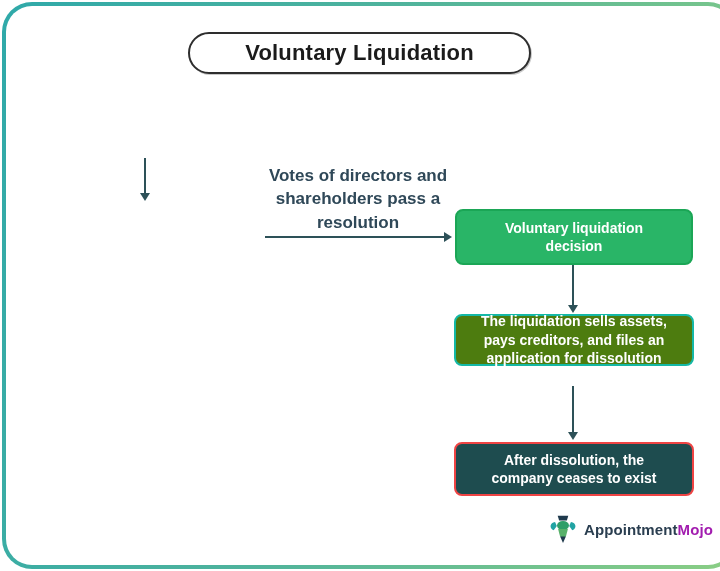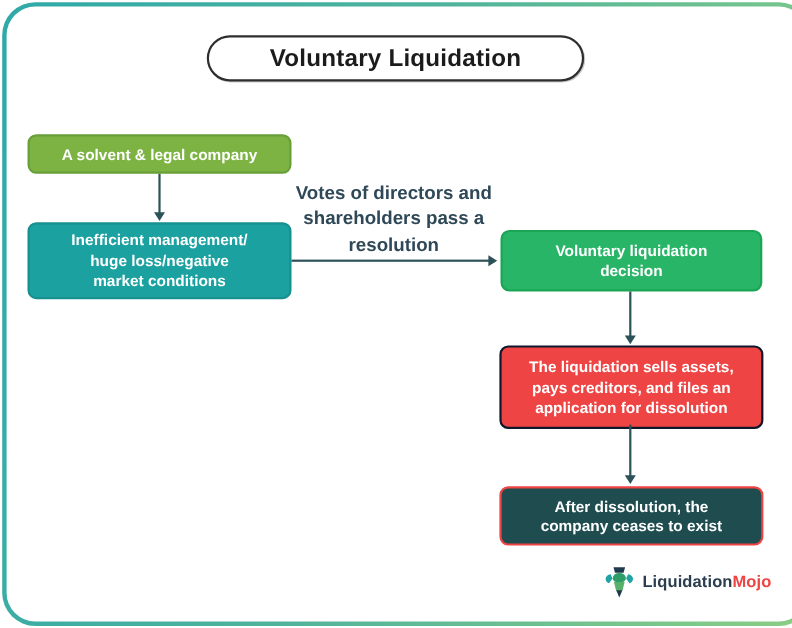--- a/index.html
+++ b/index.html
@@ -24,21 +24,21 @@
   }
   .node {
     position:absolute; display:flex; align-items:center; justify-content:center;
     text-align:center; color:#ffffff; font-weight:bold; font-size:14px;
     line-height:1.32; border-radius:8px; white-space:pre-line;
     padding:3px 6px; box-sizing:border-box;
   }
   #node-solvent      { left:25px;  top:122px; width:240px; height:36px; background:#7CB342; border:2px solid #699f38; }
   #node-inefficient  { left:25px;  top:202px; width:240px; height:70px; background:#1CA1A1; border:2px solid #179090; }
   #node-decision     { left:455px; top:209px; width:238px; height:56px; background:#29B567; border:2px solid #1ba656; }
-  #node-assets       { left:454px; top:314px; width:240px; height:76px; background:#ef4444; border:2px solid #0f172a; }
+  #node-assets       { left:454px; top:314px; width:240px; height:52px; background:#4d7c0f; border:2px solid #14b8a6; }
   #node-ceases       { left:454px; top:442px; width:240px; height:54px; background:#1E4C4F; border:2px solid #ef4444; }
   .edge-label {
     position:absolute; text-align:center; color:#2F4858; font-weight:bold;
     font-size:17px; line-height:1.38; white-space:pre-line;
   }
   #label-votes       { left:258px; top:164px; width:200px; }
   #label-appointment { left:330px; top:280px; width:250px; }
   .shaft-v { position:absolute; width:2px;  background:#2D5158; }
   .shaft-h { position:absolute; height:2px; background:#2D5158; }
   .head-down {
@@ -59,46 +59,38 @@
   #arrow3-head  { left:568px; top:305px; }
   #arrow4-shaft { left:572px; top:386px; height:48px; }
   #arrow4-head  { left:568px; top:432px; }
   .logo {
     position:absolute; left:548px; top:513px;
     display:flex; align-items:center; gap:6px;
   }
   .logo svg { width:30px; height:32px; display:block; }
   .logo-text { font-size:15px; font-weight:bold; letter-spacing:.1px; }
   .brand-primary { color:#2A3E50; }
-  .brand-accent  { color:#ef4444; }
+  .brand-accent  { color:#a21caf; }
 </style>
 </head>
 <body>
 
 <div class="canvas">
   <div class="frame">
     <div class="frame-inner"></div>
   </div>
 
   <div class="title-pill">
     <span>Voluntary Liquidation</span>
   </div>
 
-  <div class="node" id="node-solvent">
-    <span>A solvent &amp; legal company</span>
-  </div>
 
   <div class="shaft-v" id="arrow1-shaft"></div>
   <div class="head-down" id="arrow1-head"></div>
 
-  <div class="node" id="node-inefficient">
-    <span>Inefficient management/
-huge loss/negative
-market conditions</span>
-  </div>
 
   <div class="edge-label" id="label-votes">Votes of directors and
 shareholders pass a
 resolution</div>
 
   <div class="shaft-h" id="arrow2-shaft"></div>
   <div class="head-right" id="arrow2-head"></div>
 
   <div class="node" id="node-decision">
     <span>Voluntary liquidation
@@ -125,15 +117,15 @@
 
   <div class="logo">
     <svg viewBox="0 0 34 34" aria-hidden="true">
       <path d="M11 2 h12 l-1.6 5.5 h-8.8 Z" fill="#1F3A4D"></path>
       <path d="M8 9 C2 10 1 16 6.5 18.5 L10 13.5 Z" fill="#21A3A3"></path>
       <path d="M26 9 C32 10 33 16 27.5 18.5 L24 13.5 Z" fill="#21A3A3"></path>
       <ellipse cx="17" cy="13" rx="6.8" ry="5.2" fill="#2E9E68"></ellipse>
       <path d="M11.5 17 h11 l-2 8 c-1.2 3 -5.8 3 -7 0 Z" fill="#58B16A"></path>
       <path d="M13.8 25.5 L17 33 L20.2 25.5 Z" fill="#1F3A4D"></path>
     </svg>
-    <div class="logo-text"><span class="brand-primary">Liquidation</span><span class="brand-accent">Mojo</span></div>
+    <div class="logo-text"><span class="brand-primary">Appointment</span><span class="brand-accent">Mojo</span></div>
   </div>
 </div>
 
 </body></html>

